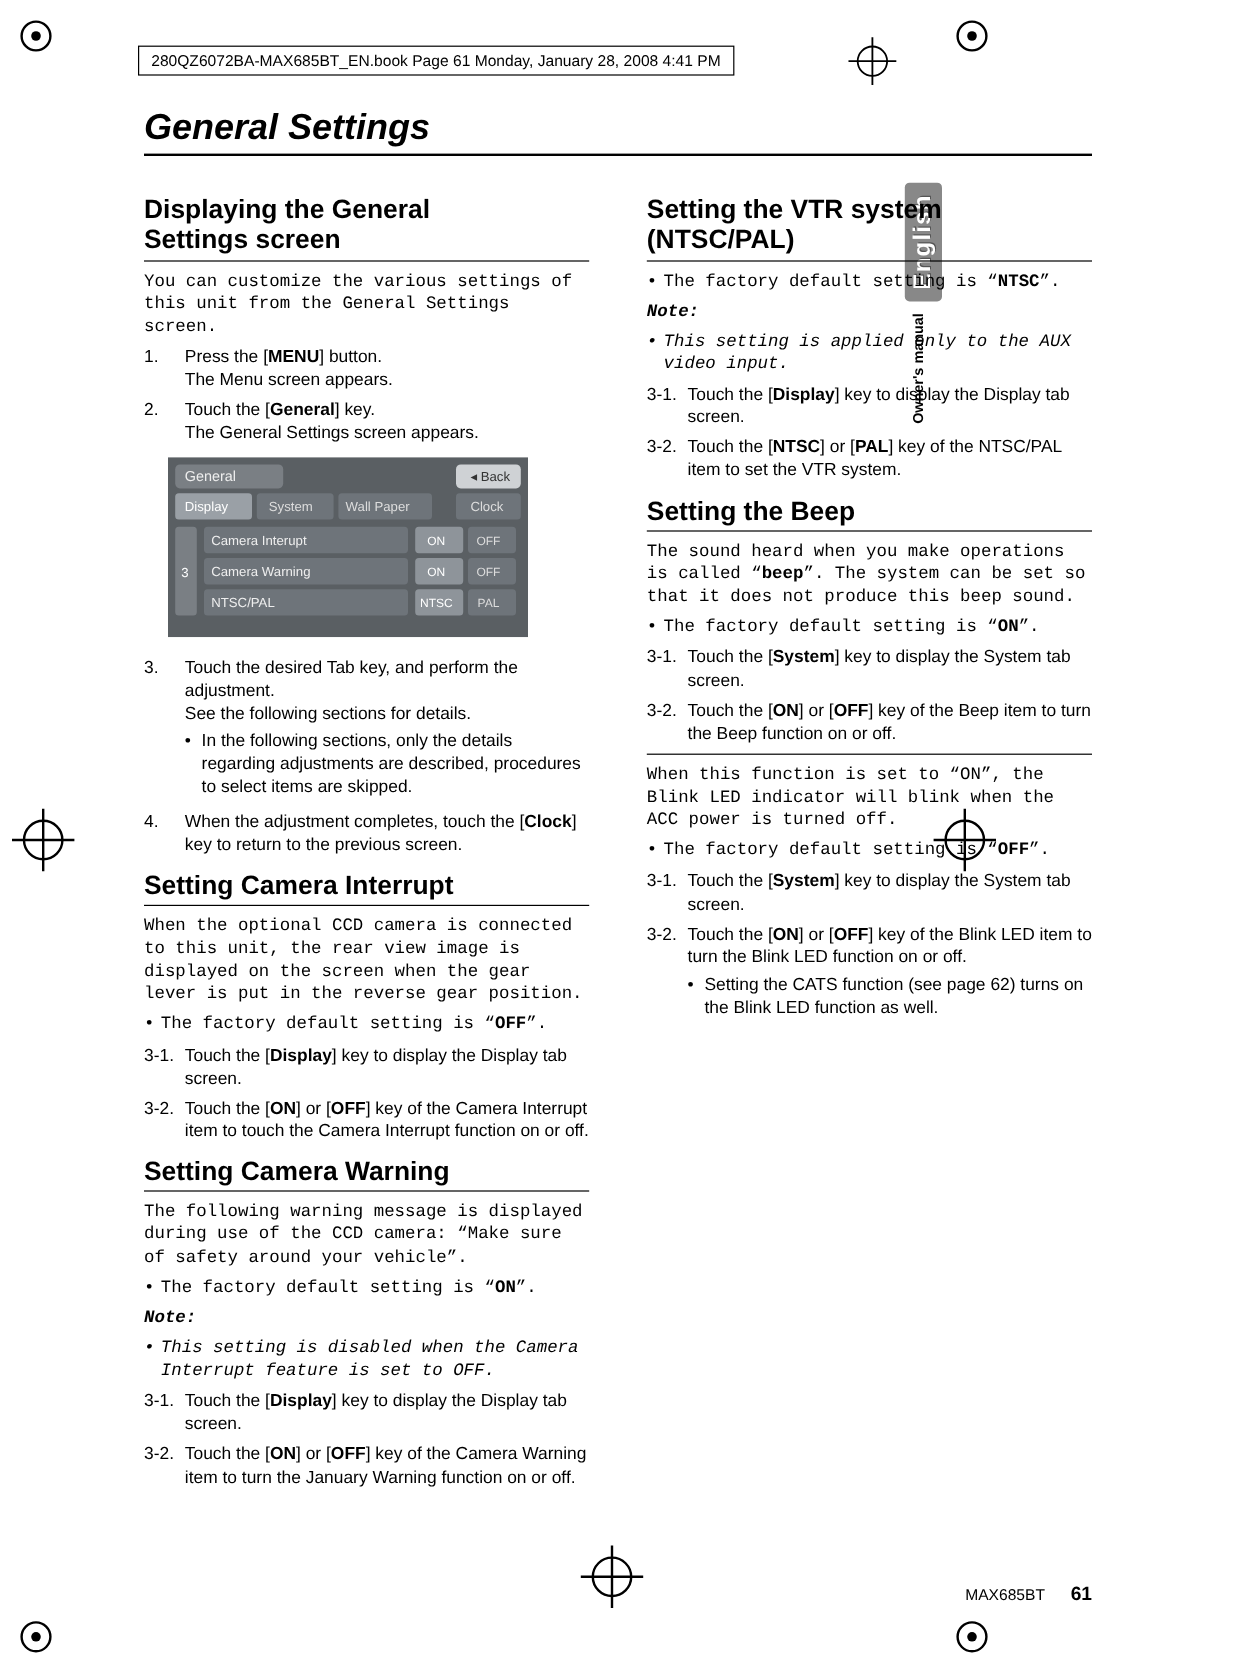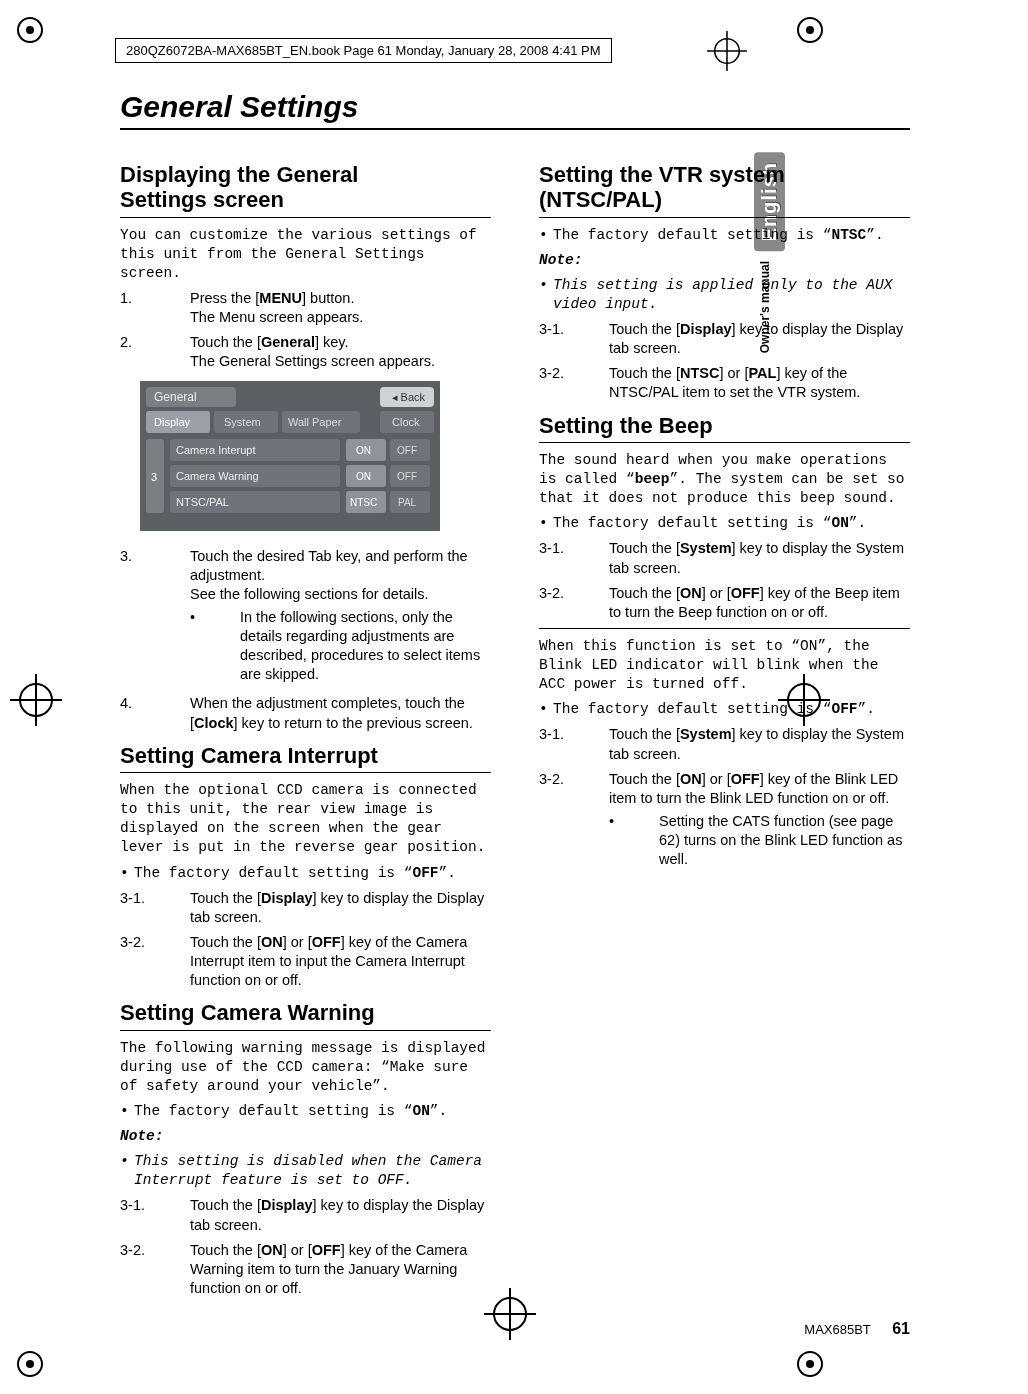--- a/index.html
+++ b/index.html
@@ -52,21 +52,21 @@
     font-size:22px;
     margin:10px 0 4px 0;
     line-height:1.15;
   }
   .sec-rule { border-top:1.5px solid #000; margin-bottom:8px; }
   .col p { margin:6px 0;font-family:Liberation Mono, monospace; }
   .bullet { padding-left:14px; position:relative; }
   .bullet::before { content:"•"; position:absolute; left:0; }
   .numstep { display:flex; margin:6px 0; }
   .numstep .n { width:34px; flex:0 0 34px; }
-  .numstep .t { flex:1;margin-left:36px; }
+  .numstep .t { flex:1; }
   .sub-bullet { display:flex; margin:4px 0 4px 0; }
   .sub-bullet .b { width:14px; flex:0 0 14px; }
   .sub-bullet .t { flex:1; }
   .note-title { font-style:italic; font-weight:bold; margin:6px 0 0 0; }
   .note-body { font-style:italic; margin:0 0 6px 0; }
   .screenshot {
     margin:10px 0 10px 20px;
     width:300px;
   }
   .side-tab {
@@ -263,21 +263,21 @@
         <h2 class="section">Setting Camera Interrupt</h2>
         <div class="sec-rule"></div>
         <p>When the optional CCD camera is connected to this unit, the rear view image is displayed on the screen when the gear lever is put in the reverse gear position.</p>
         <p class="bullet"><span>The factory default setting is “<b>OFF</b>”.</span></p>
         <div class="numstep">
             <div class="n">3-1.</div>
             <div class="t"><span>Touch the [</span><b>Display</b><span>] key to display the Display tab screen.</span></div>
           </div>
         <div class="numstep">
             <div class="n">3-2.</div>
-            <div class="t"><span>Touch the [</span><b>ON</b><span>] or [</span><b>OFF</b><span>] key of the Camera Interrupt item to input the Camera Interrupt function on or off.</span></div>
+            <div class="t"><span>Touch the [</span><b>ON</b><span>] or [</span><b>OFF</b><span>] key of the Camera Interrupt item to touch the Camera Interrupt function on or off.</span></div>
           </div>
 
         <h2 class="section">Setting Camera Warning</h2>
         <div class="sec-rule"></div>
         <p>The following warning message is displayed during use of the CCD camera: “Make sure of safety around your vehicle”.</p>
         <p class="bullet"><span>The factory default setting is “<b>ON</b>”.</span></p>
         <p class="note-title">Note:</p>
         <p class="note-body bullet">This setting is disabled when the Camera Interrupt feature is set to OFF.</p>
         <div class="numstep">
             <div class="n">3-1.</div>

